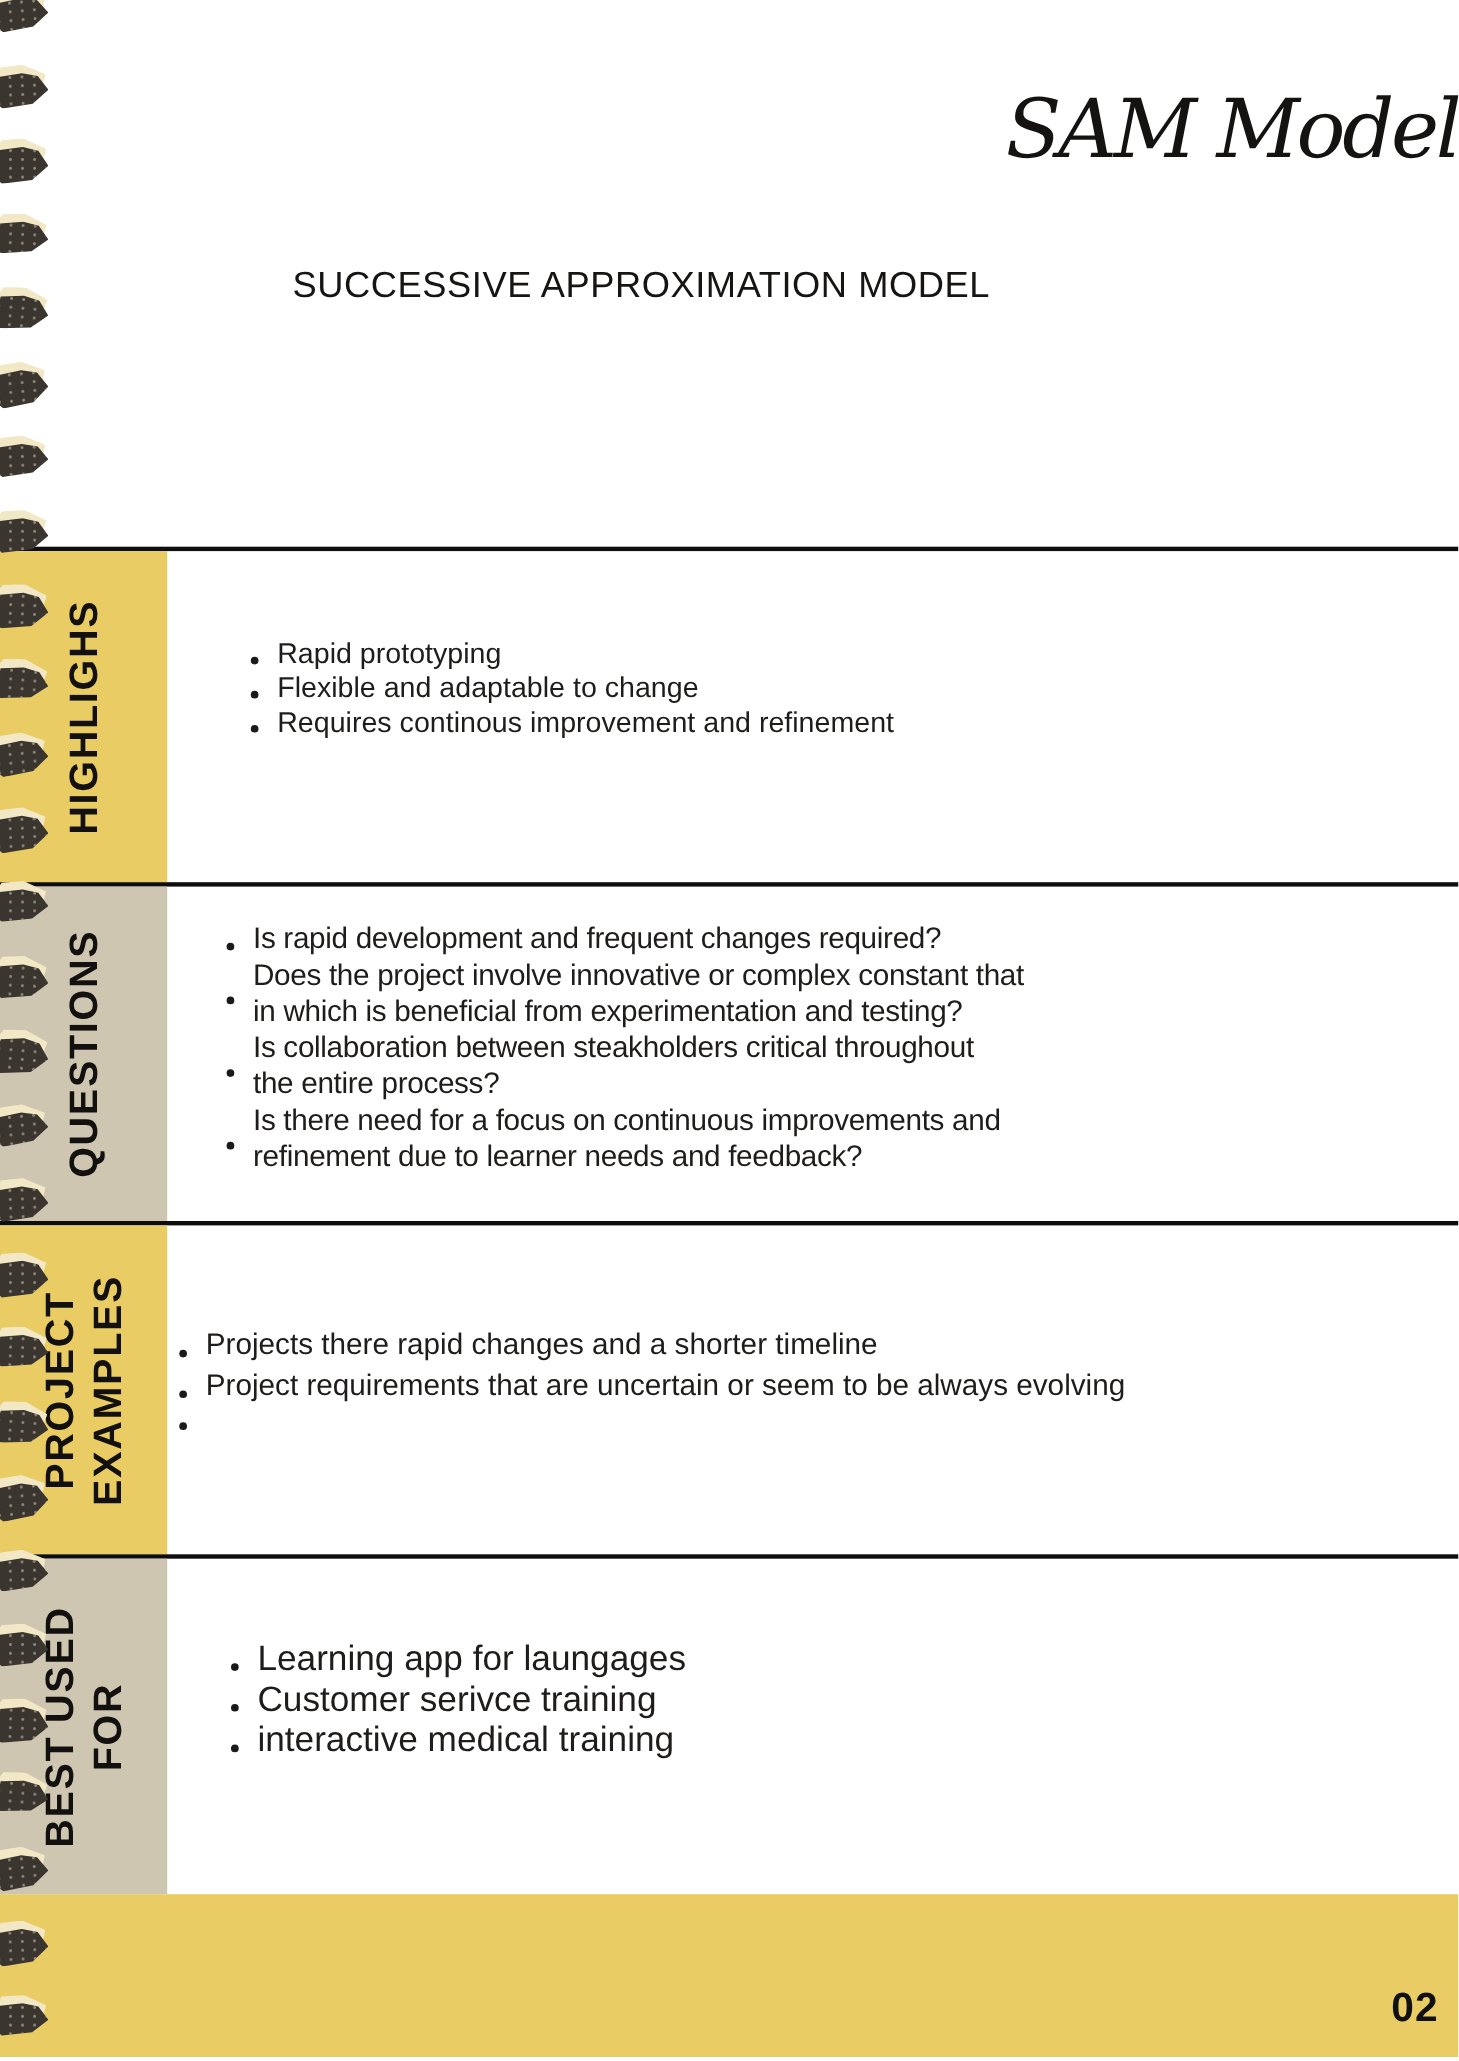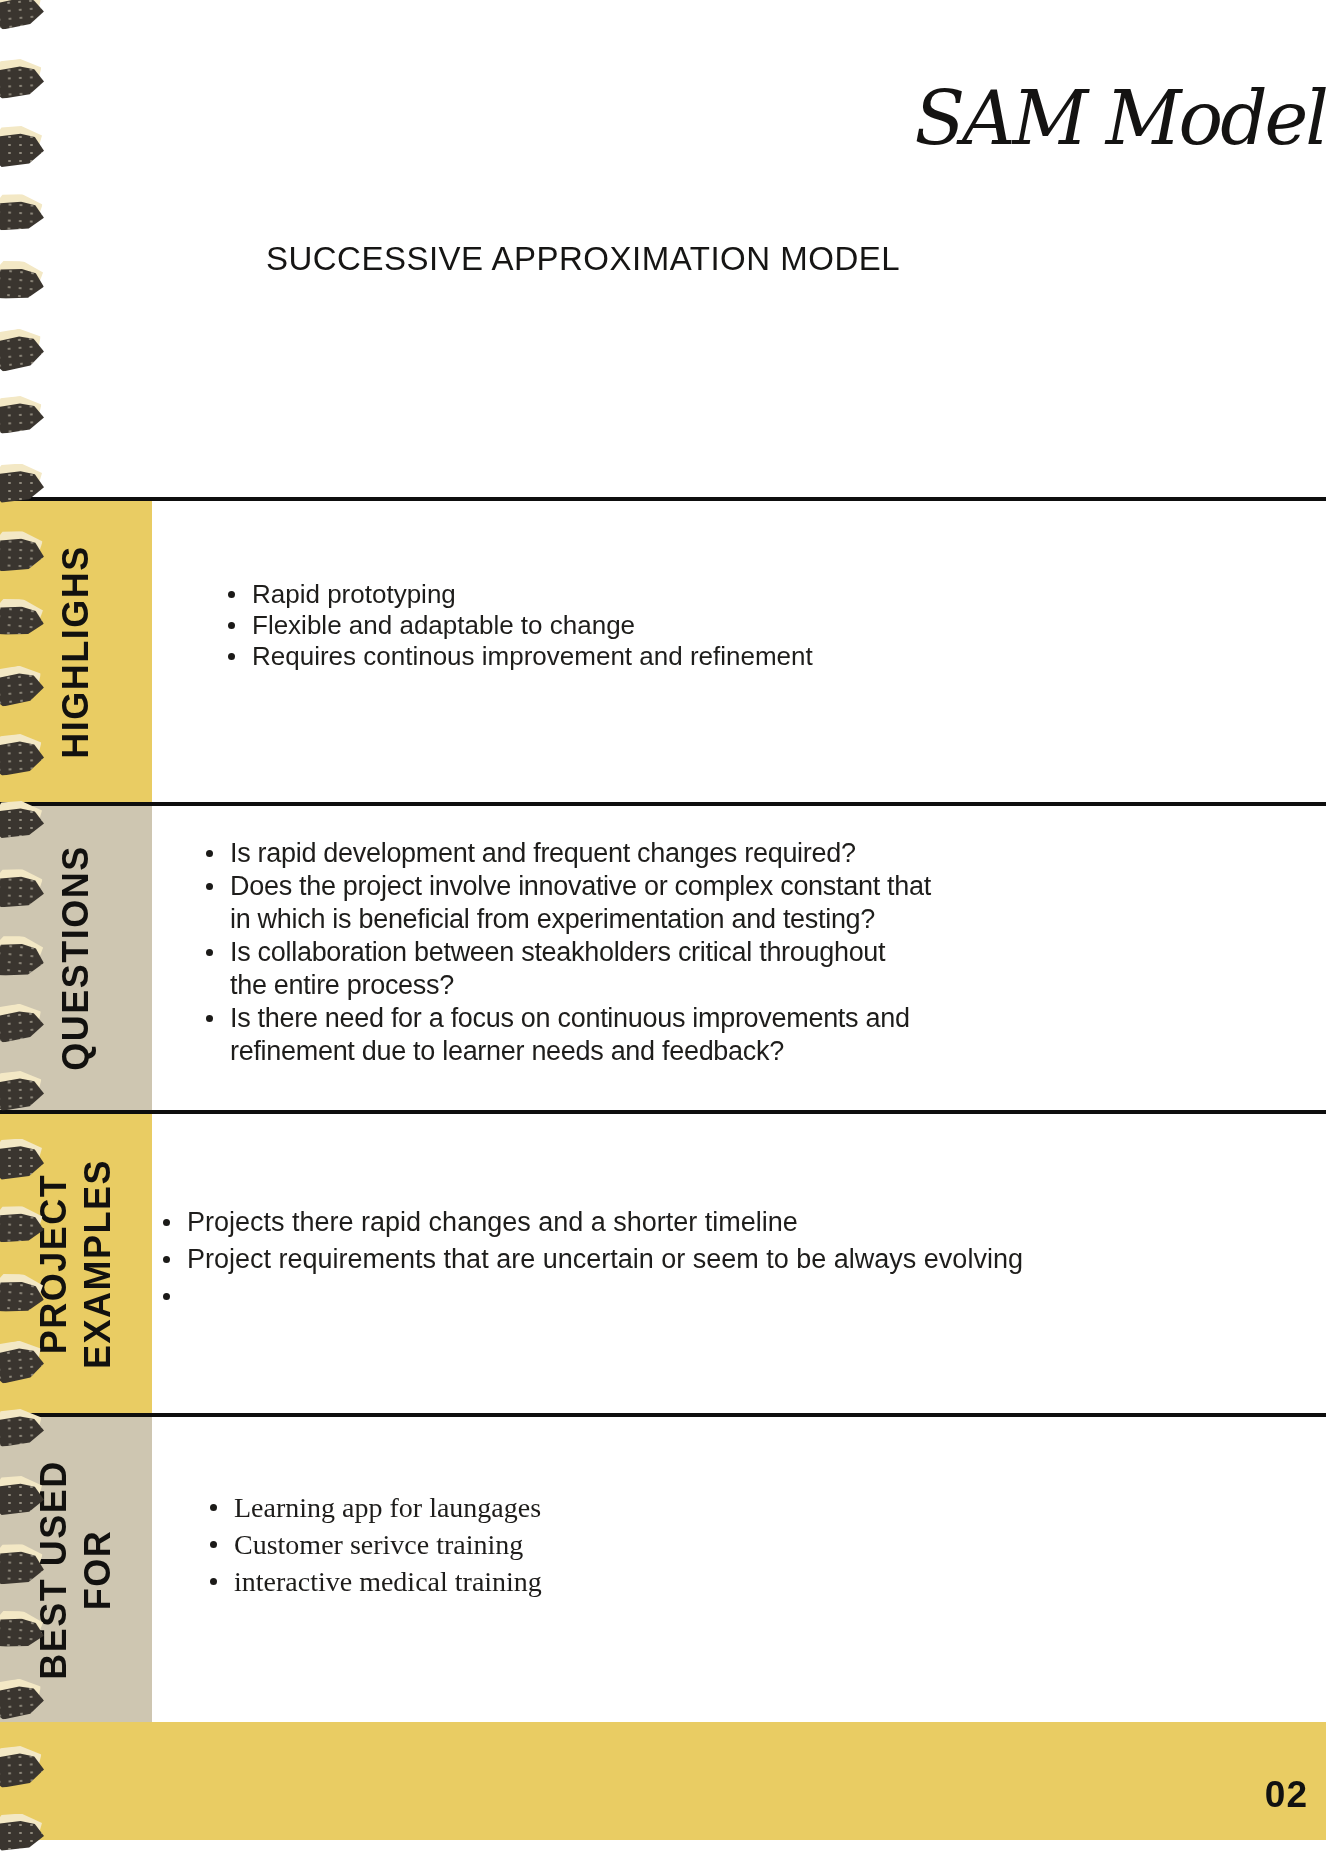--- a/index.html
+++ b/index.html
@@ -71,44 +71,44 @@
     width:max-content;
   }
 
   ul.bullets{
     list-style:none;
     margin:0;padding:0;
     position:relative;
   }
   .bullets li{
     display:flex;
-    align-items:flex-start;
+    align-items:center;
   }
   .dot{
     flex:0 0 7px;
     width:7px;height:7px;
     border-radius:50%;
     background:#1b1a18;
     margin-right:17px;
   }
   .btext{white-space:pre-line;}
 
   .s1 .bullets{padding:78px 30px 0 228px;font-size:26px;line-height:31px;}
   .s1 .dot{margin-top:12px;}
   .s2 .bullets{padding:31px 30px 0 206px;font-size:27px;line-height:33px;letter-spacing:-.3px;}
   .s2 .dot{margin-top:13px;}
   .s3 .bullets{padding:90px 30px 0 163px;font-size:27px;line-height:37px;}
   .s3 .dot{margin-top:15px;}
-  .s4 .bullets{padding:72px 30px 0 210px;font-size:28px;line-height:37px;font-family:Liberation Serif, serif;}
+  .s4 .bullets{padding:72px 30px 0 210px;font-size:32px;line-height:37px;}
   .s4 .dot{margin-top:15px;}
 
   
   .footer{
     position:relative;
-    height:118px;
+    height:148px;
   }
   .page-number{
     position:absolute;
     right:18px;bottom:24px;
     font-weight:700;
     font-size:37px;
     letter-spacing:1px;
     color:#111;
   }
 

